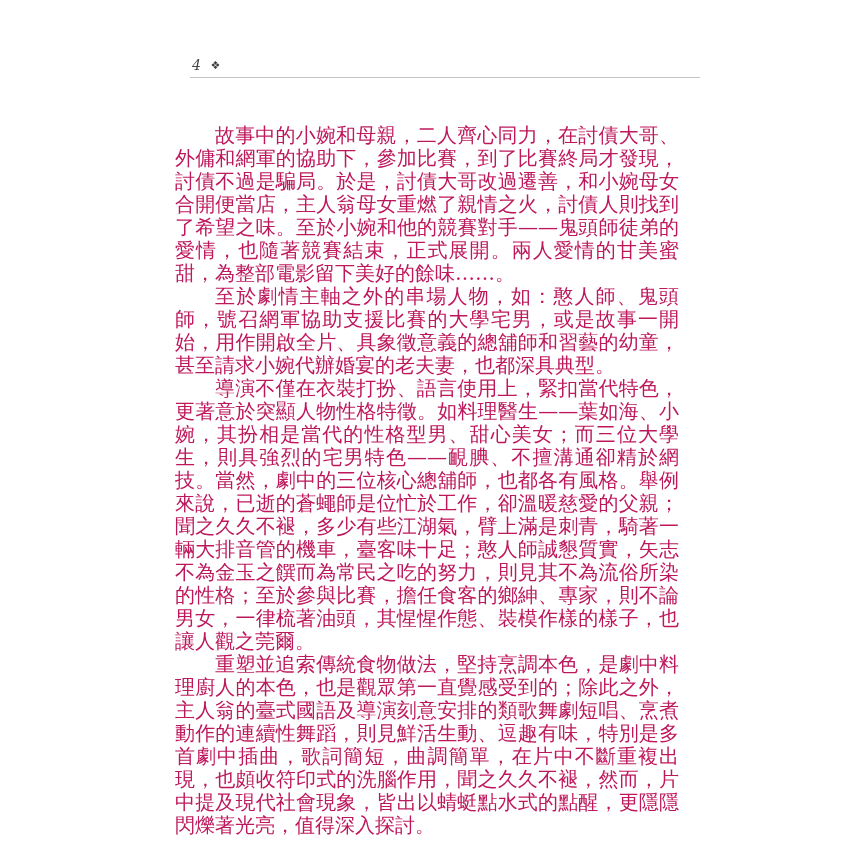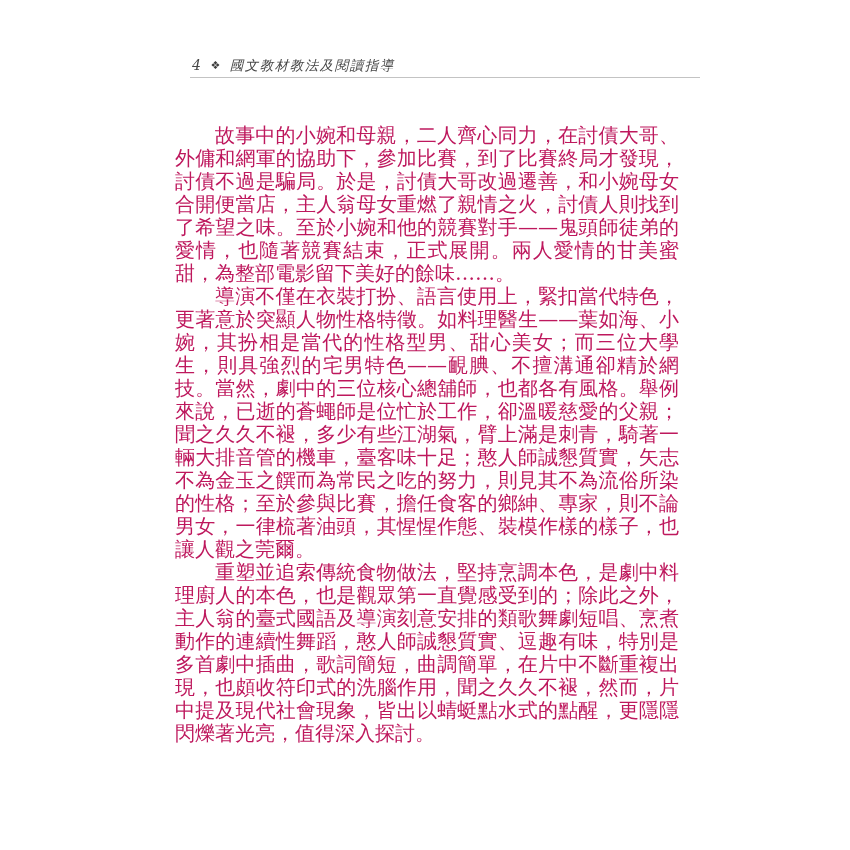--- a/index.html
+++ b/index.html
@@ -67,24 +67,24 @@
   }
 </style>
 </head>
 <body>
 
 <div class="page">
 
   <div class="running-header">
     <span class="page-num">4</span>
     <span class="sep-icon">❖</span>
-    <span class="title">國文教材教法及閱讀指導</span>
   </div>
 
   <div class="header-rule"></div>
 
   <div class="body-text">
     <p>故事中的小婉和母親，二人齊心同力，在討債大哥、外傭和網軍的協助下，參加比賽，到了比賽終局才發現，討債不過是騙局。於是，討債大哥改過遷善，和小婉母女合開便當店，主人翁母女重燃了親情之火，討債人則找到了希望之味。至於小婉和他的競賽對手——鬼頭師徒弟的愛情，也隨著競賽結束，正式展開。兩人愛情的甘美蜜甜，為整部電影留下美好的餘味……。</p>
+    <p>至於劇情主軸之外的串場人物，如：憨人師、鬼頭師，號召網軍協助支援比賽的大學宅男，或是故事一開始，用作開啟全片、具象徵意義的總舖師和習藝的幼童，甚至請求小婉代辦婚宴的老夫妻，也都深具典型。</p>
     <p>導演不僅在衣裝打扮、語言使用上，緊扣當代特色，更著意於突顯人物性格特徵。如料理醫生——葉如海、小婉，其扮相是當代的性格型男、甜心美女；而三位大學生，則具強烈的宅男特色——靦腆、不擅溝通卻精於網技。當然，劇中的三位核心總舖師，也都各有風格。舉例來說，已逝的蒼蠅師是位忙於工作，卻溫暖慈愛的父親；聞之久久不褪，多少有些江湖氣，臂上滿是刺青，騎著一輛大排音管的機車，臺客味十足；憨人師誠懇質實，矢志不為金玉之饌而為常民之吃的努力，則見其不為流俗所染的性格；至於參與比賽，擔任食客的鄉紳、專家，則不論男女，一律梳著油頭，其惺惺作態、裝模作樣的樣子，也讓人觀之莞爾。</p>
-    <p>重塑並追索傳統食物做法，堅持烹調本色，是劇中料理廚人的本色，也是觀眾第一直覺感受到的；除此之外，主人翁的臺式國語及導演刻意安排的類歌舞劇短唱、烹煮動作的連續性舞蹈，憨人師誠懇質實、逗趣有味，特別是多首劇中插曲，歌詞簡短，曲調簡單，在片中不斷重複出現，也頗收符印式的洗腦作用，聞之久久不褪，然而，片中提及現代社會現象，皆出以蜻蜓點水式的點醒，更隱隱閃爍著光亮，值得深入探討。</p>
+    <p>重塑並追索傳統食物做法，堅持烹調本色，是劇中料理廚人的本色，也是觀眾第一直覺感受到的；除此之外，主人翁的臺式國語及導演刻意安排的類歌舞劇短唱、烹煮動作的連續性舞蹈，則見鮮活生動、逗趣有味，特別是多首劇中插曲，歌詞簡短，曲調簡單，在片中不斷重複出現，也頗收符印式的洗腦作用，聞之久久不褪，然而，片中提及現代社會現象，皆出以蜻蜓點水式的點醒，更隱隱閃爍著光亮，值得深入探討。</p>
   </div>
 
 </div>
 
 </body></html>

